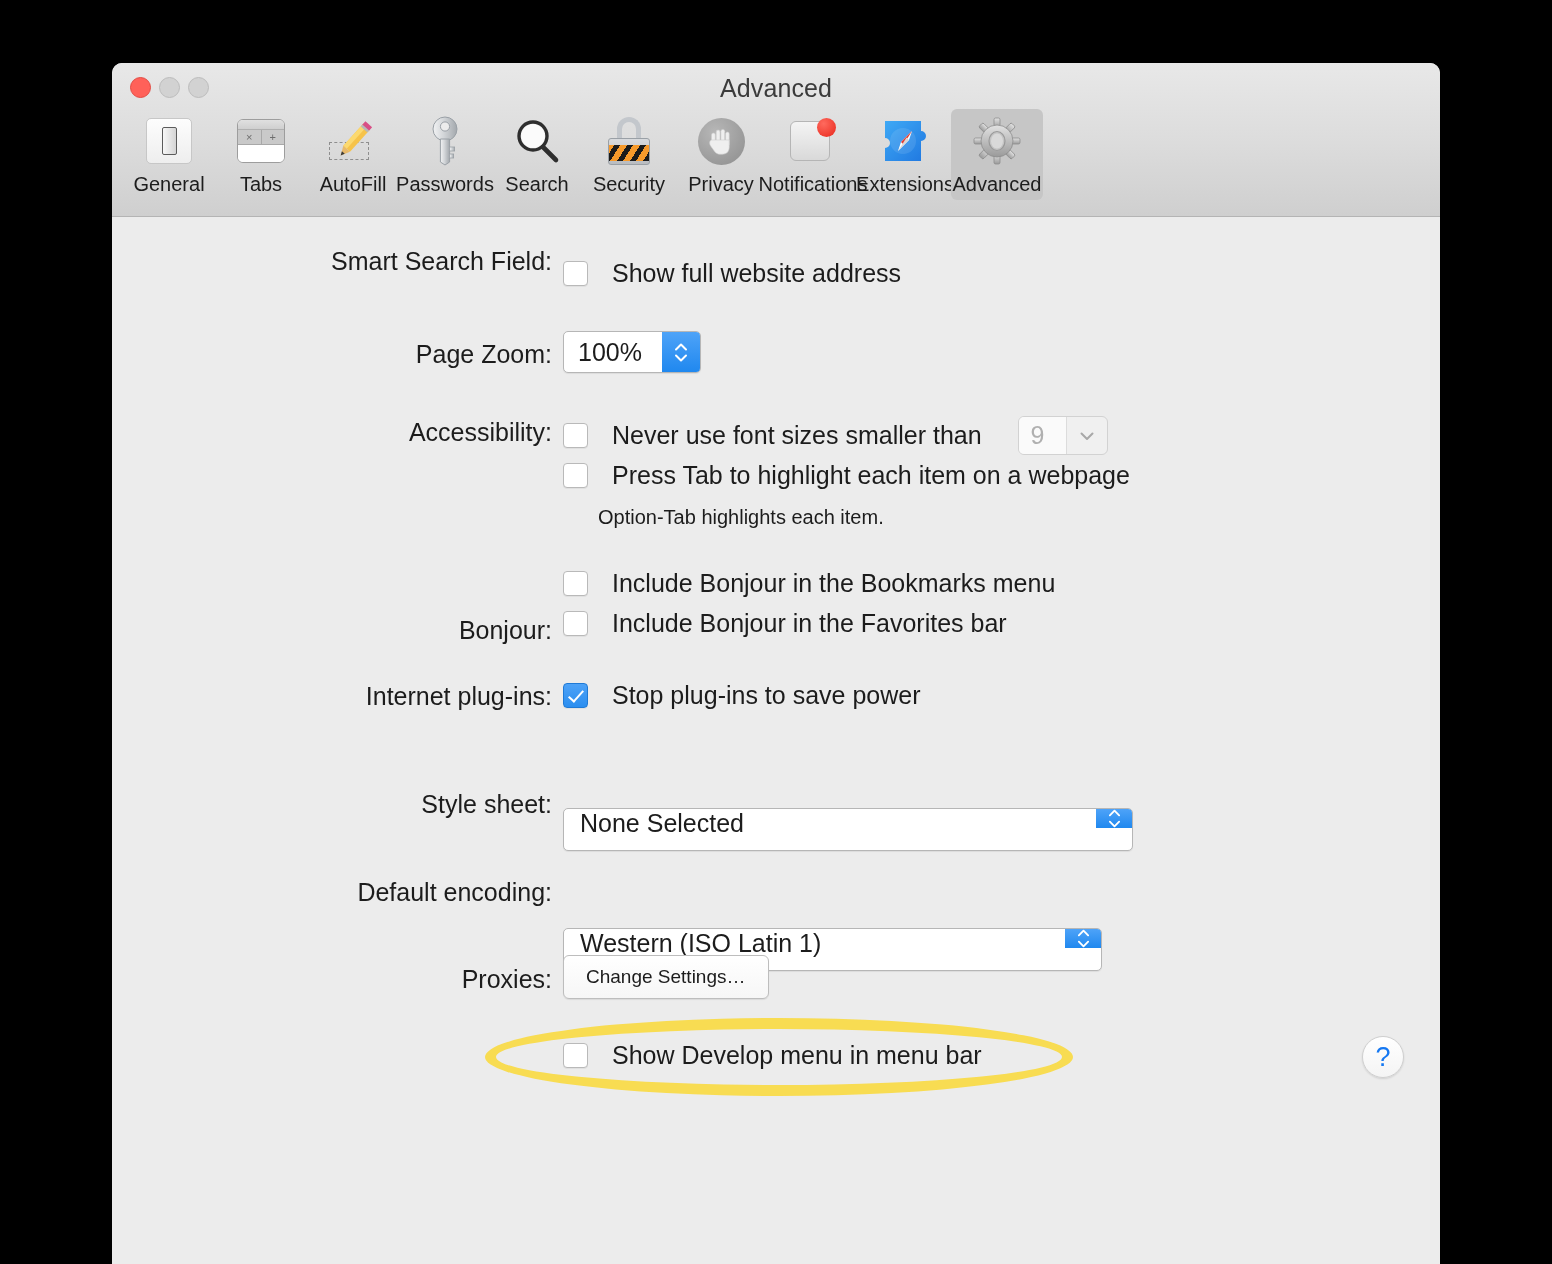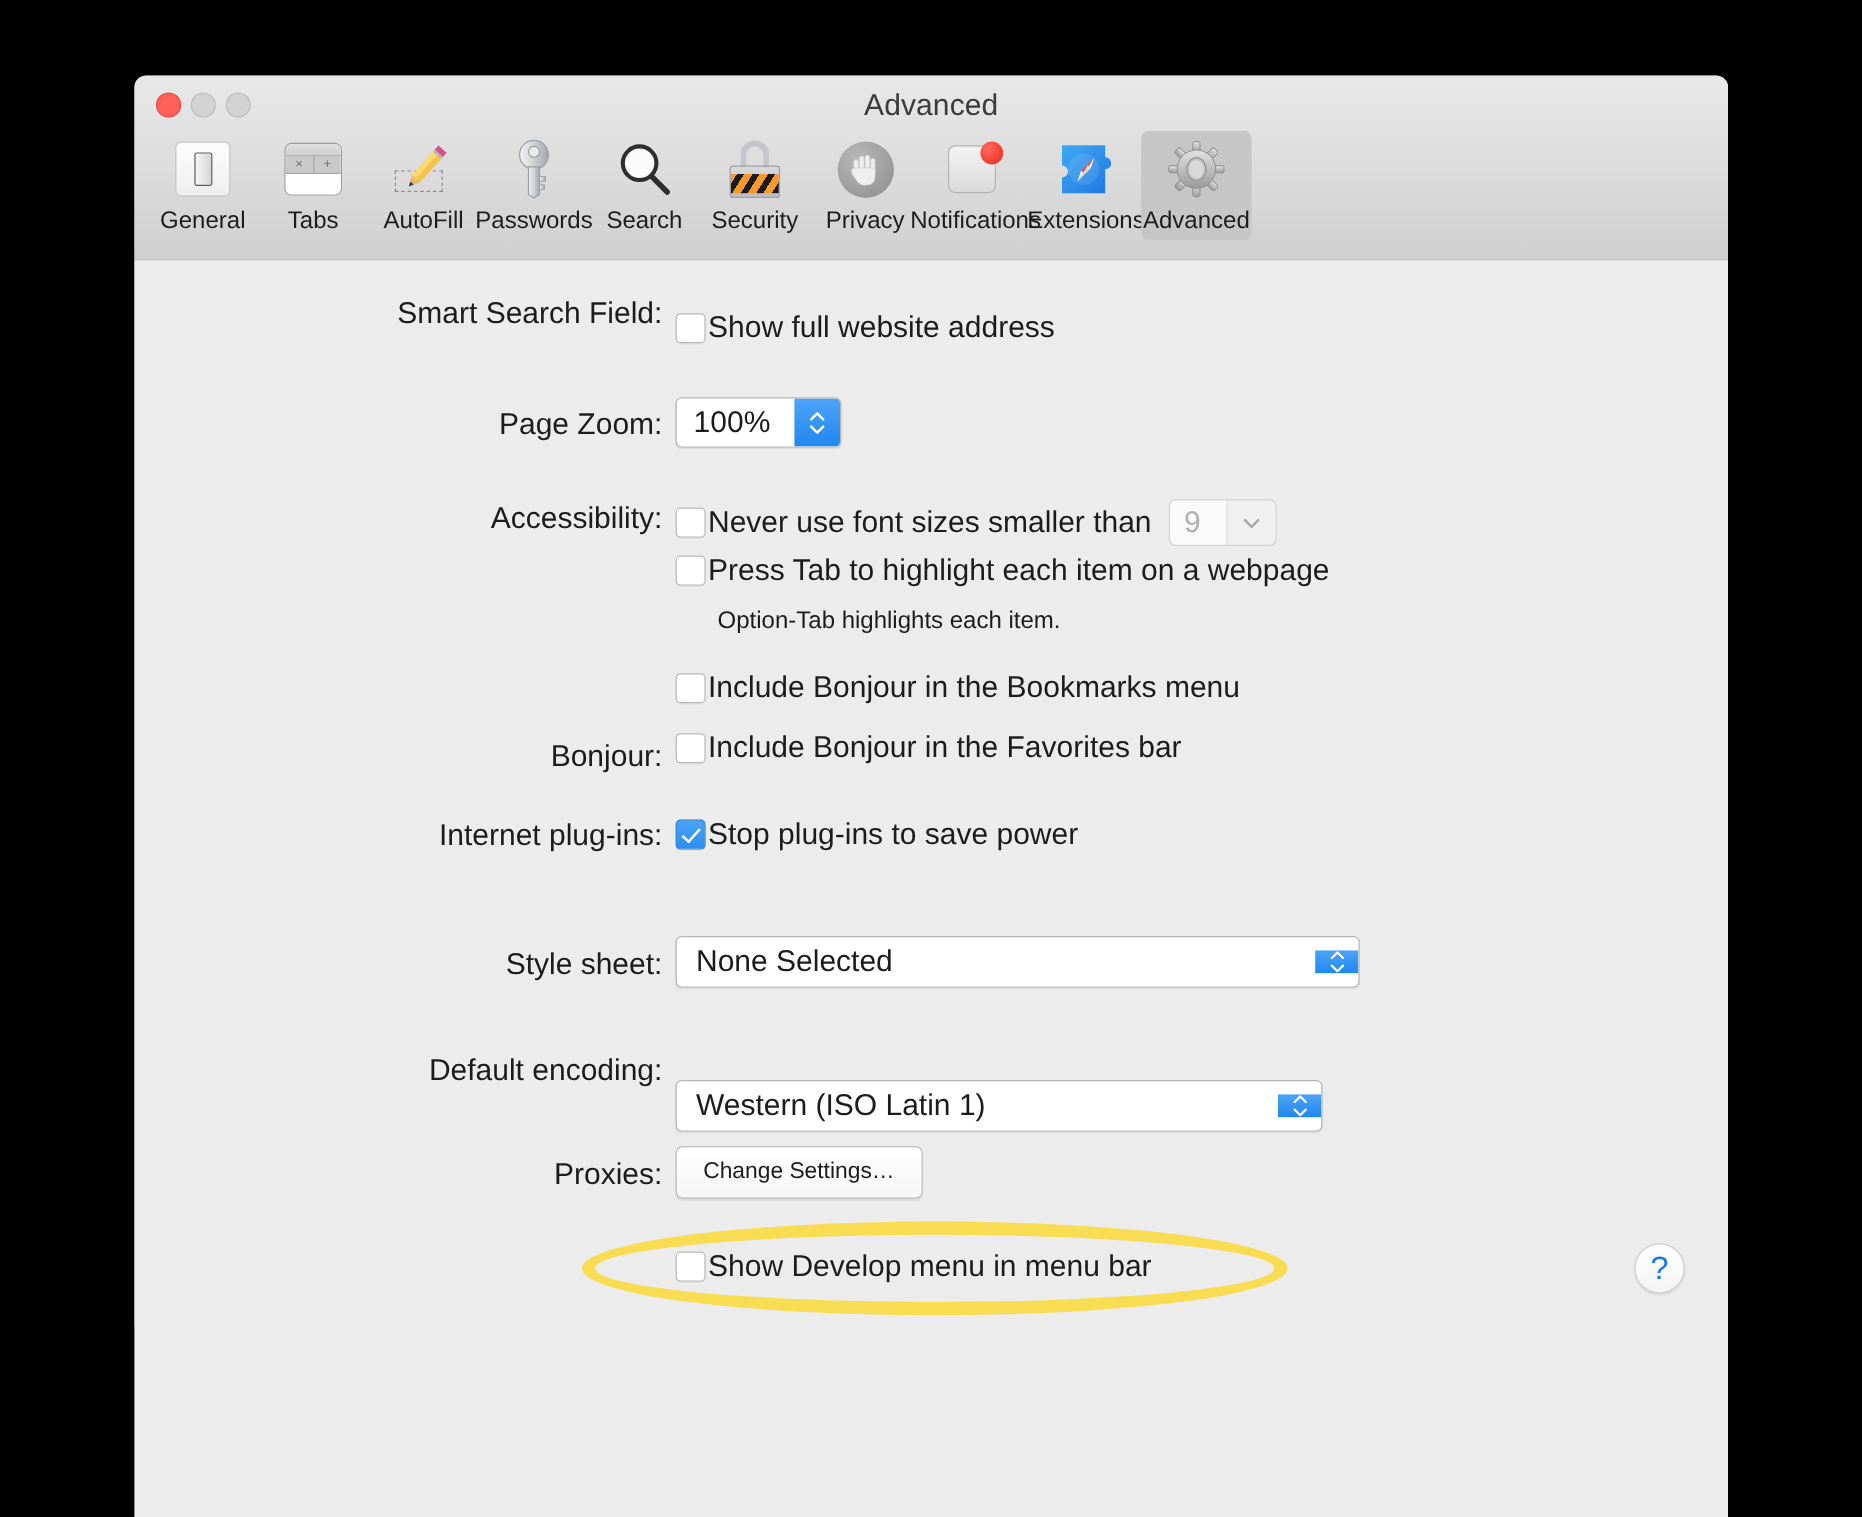--- a/index.html
+++ b/index.html
@@ -224,21 +224,21 @@
   }
   .cb.on::after {
     content: "";
     position: absolute;
     left: 8px; top: 3px;
     width: 6px; height: 13px;
     border: solid #ffffff;
     border-width: 0 2.6px 2.6px 0;
     transform: rotate(42deg);
   }
-  .cb-row { display: flex; align-items: center; gap: 2px; }
+  .cb-row { display: flex; align-items: center; gap: 24px; }
 
   
   .stepper {
     display: inline-flex;
     height: 40px;
     border: 1px solid #b6b6b6;
     border-radius: 5px;
     background: #ffffff;
     overflow: hidden;
     box-shadow: 0 1px 1px rgba(0,0,0,0.07);
@@ -286,21 +286,22 @@
 
   
   .popup {
     display: inline-flex;
     height: 41px;
     border: 1px solid #b6b6b6;
     border-radius: 5px;
     background: #ffffff;
     overflow: hidden;
     box-shadow: 0 1px 1px rgba(0,0,0,0.07);
-    align-items: center;
+    align-items: flex-start;
+    margin-top: 28px;
   }
   .popup .ptext {
     display: flex; align-items: center;
     padding: 0 10px 0 16px;
     font-size: 25px;
     color: #1c1c1c;
     flex: 1;
     white-space: nowrap;
   }
   .popup .parrows {
@@ -572,21 +573,21 @@
     </div>
 
     <div class="cb-row" style="position:absolute; left:451px; top:244px;">
       <div class="cb"></div>
       <span class="field-text">Press Tab to highlight each item on a webpage</span>
     </div>
 
     <div class="hint" style="position:absolute; left:486px; top:289px;">Option-Tab highlights each item.</div>
 
     <div class="lbl" style="left:0; top:353px; width:440px;margin-top:46px;">Bonjour:</div>
-    <div class="cb-row" style="position:absolute; left:451px; top:342px;">
+    <div class="cb-row" style="position:absolute; left:451px; top:352px;">
       <div class="cb"></div>
       <span class="field-text">Include Bonjour in the Bookmarks menu</span>
     </div>
     <div class="cb-row" style="position:absolute; left:451px; top:392px;">
       <div class="cb"></div>
       <span class="field-text">Include Bonjour in the Favorites bar</span>
     </div>
 
     <div class="lbl" style="left:0; top:465px; width:440px;">Internet plug-ins:</div>
     <div class="cb-row" style="position:absolute; left:451px; top:464px;">

